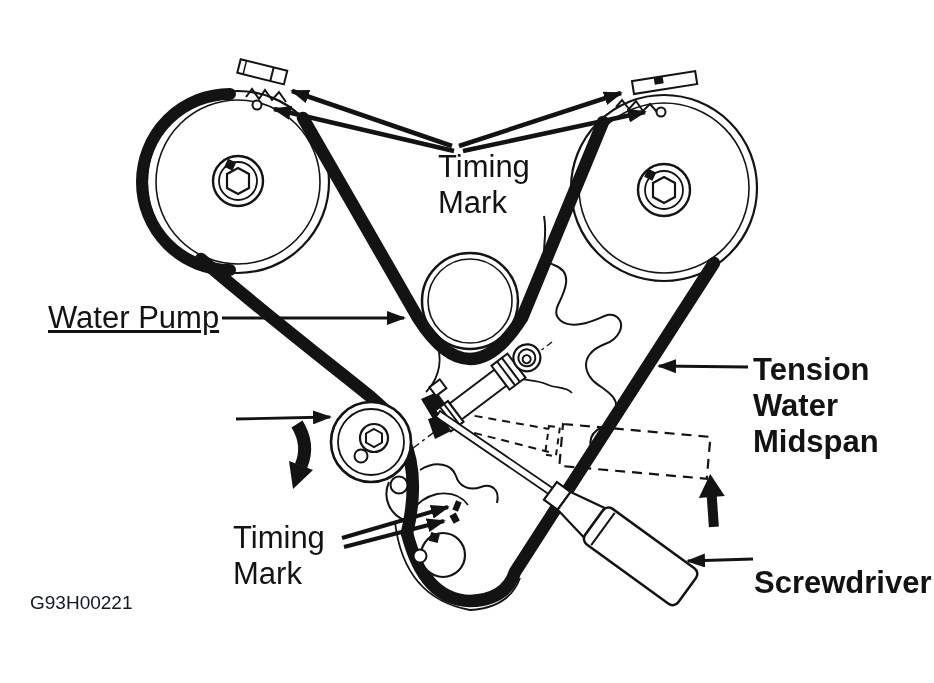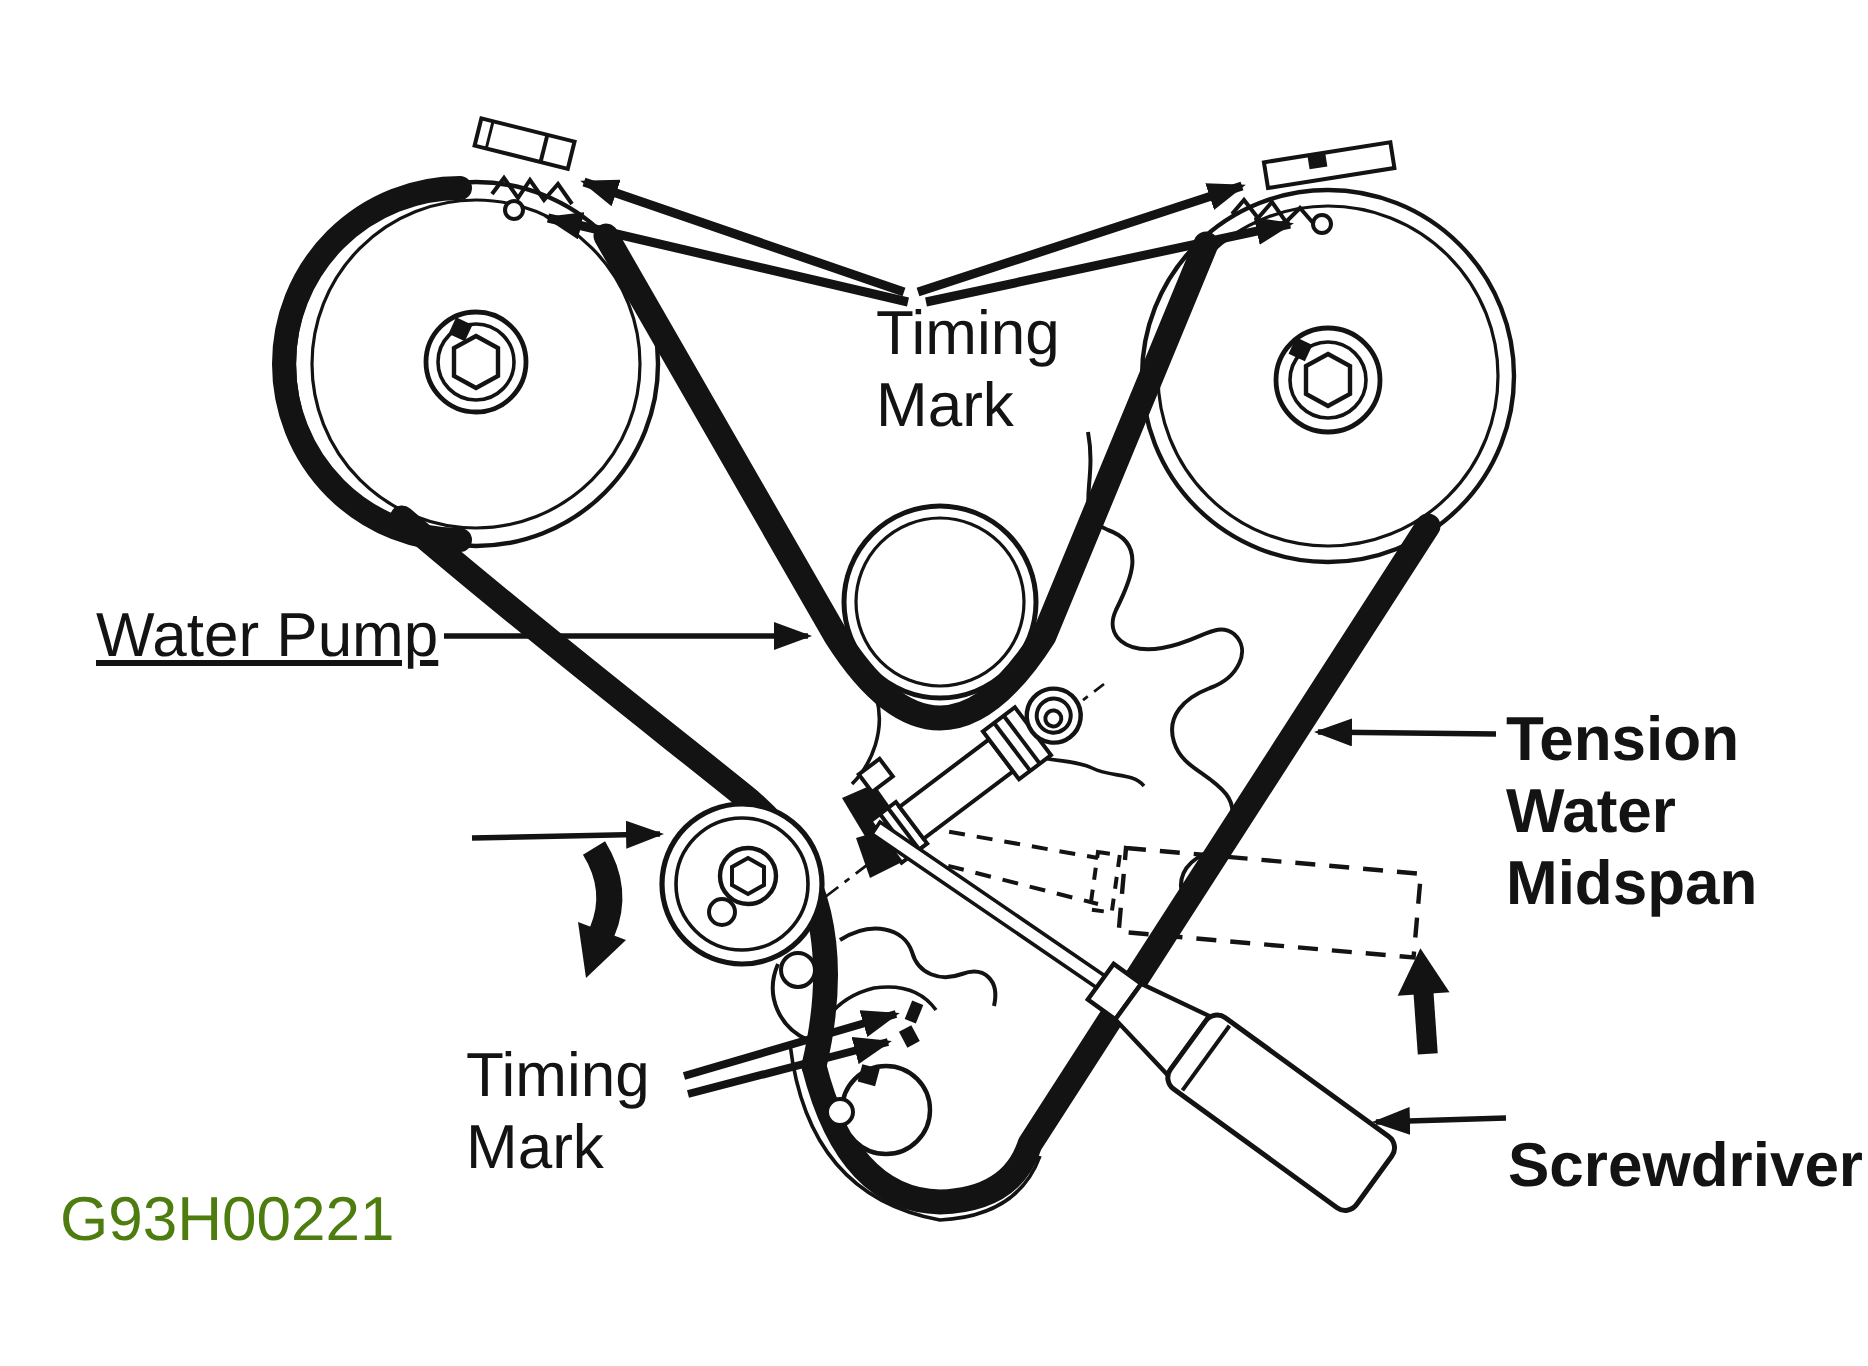--- a/index.html
+++ b/index.html
@@ -16,22 +16,22 @@
     position:absolute;
     color:#131313;
     font-size:31px;
     line-height:36px;
     letter-spacing:0px;
     white-space:nowrap;
   }
   .label span{display:block;}
   .figcode{
     position:absolute;
-    color:#4d7c0f;
-    font-size:31px;
+    color:#0f172a;
+    font-size:19px;
   }
 </style>
 </head>
 <body>
 
 <div id="stage">
 
 <svg width="934" height="683" viewBox="0 0 934 683">
   <defs>
     <marker id="ah" orient="auto" markerUnits="userSpaceOnUse" markerWidth="20" markerHeight="14" refX="17" refY="7">

